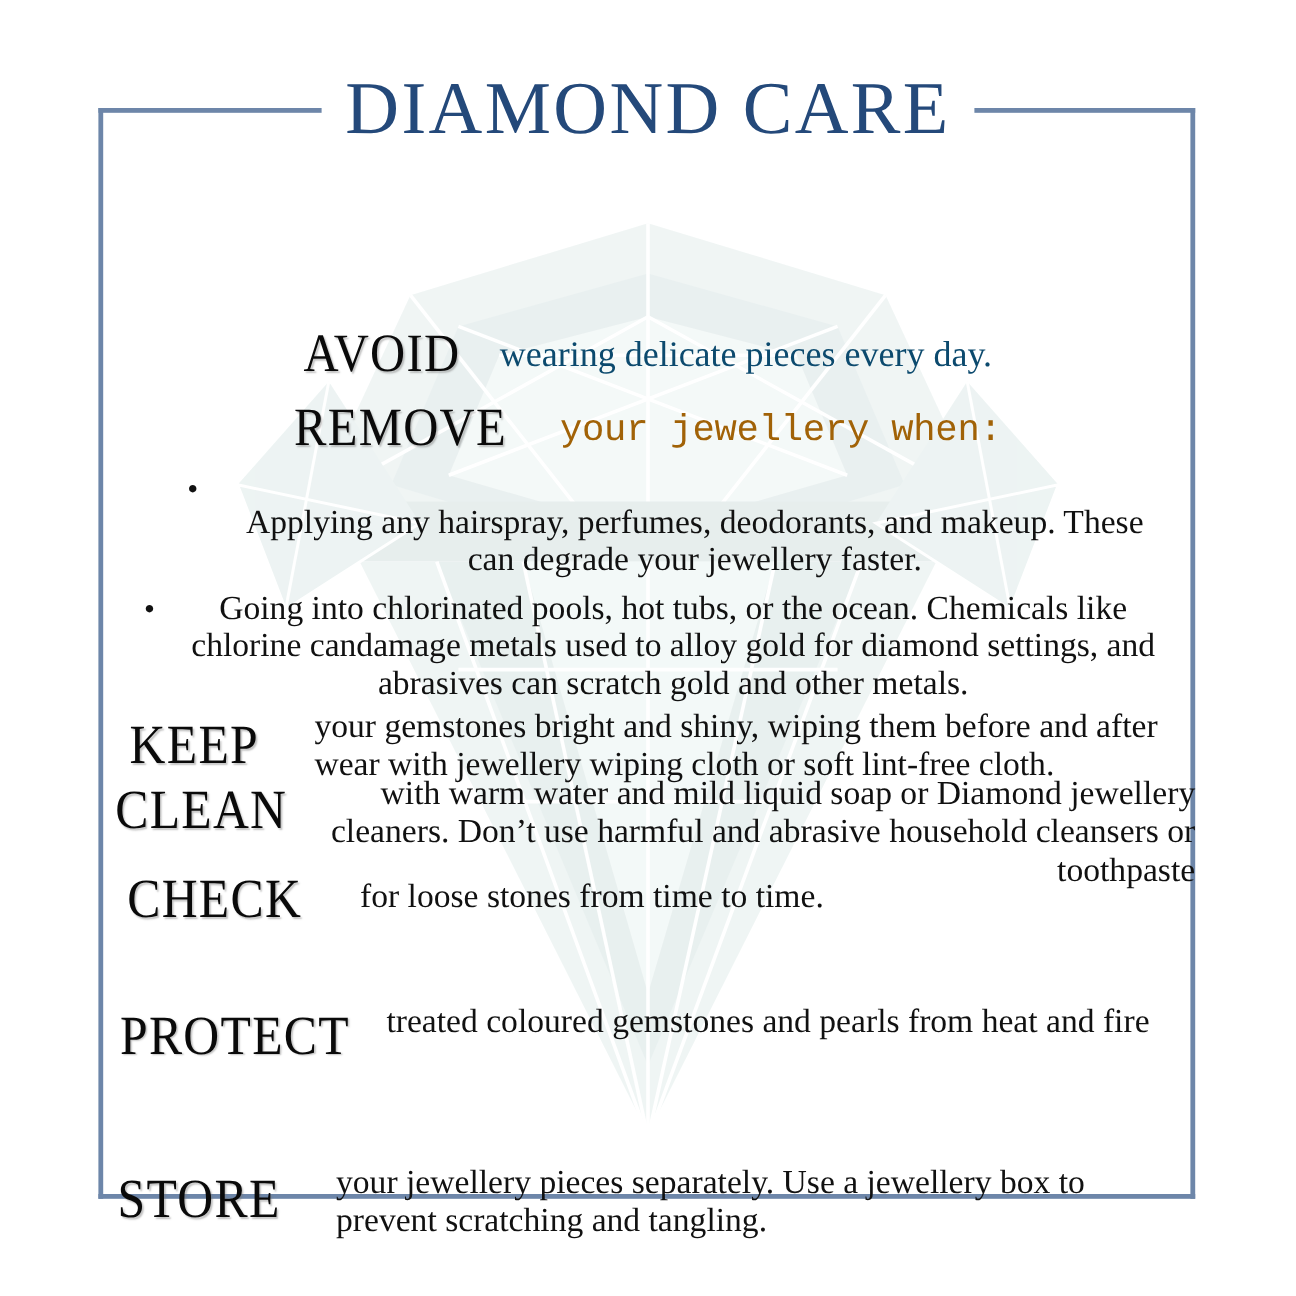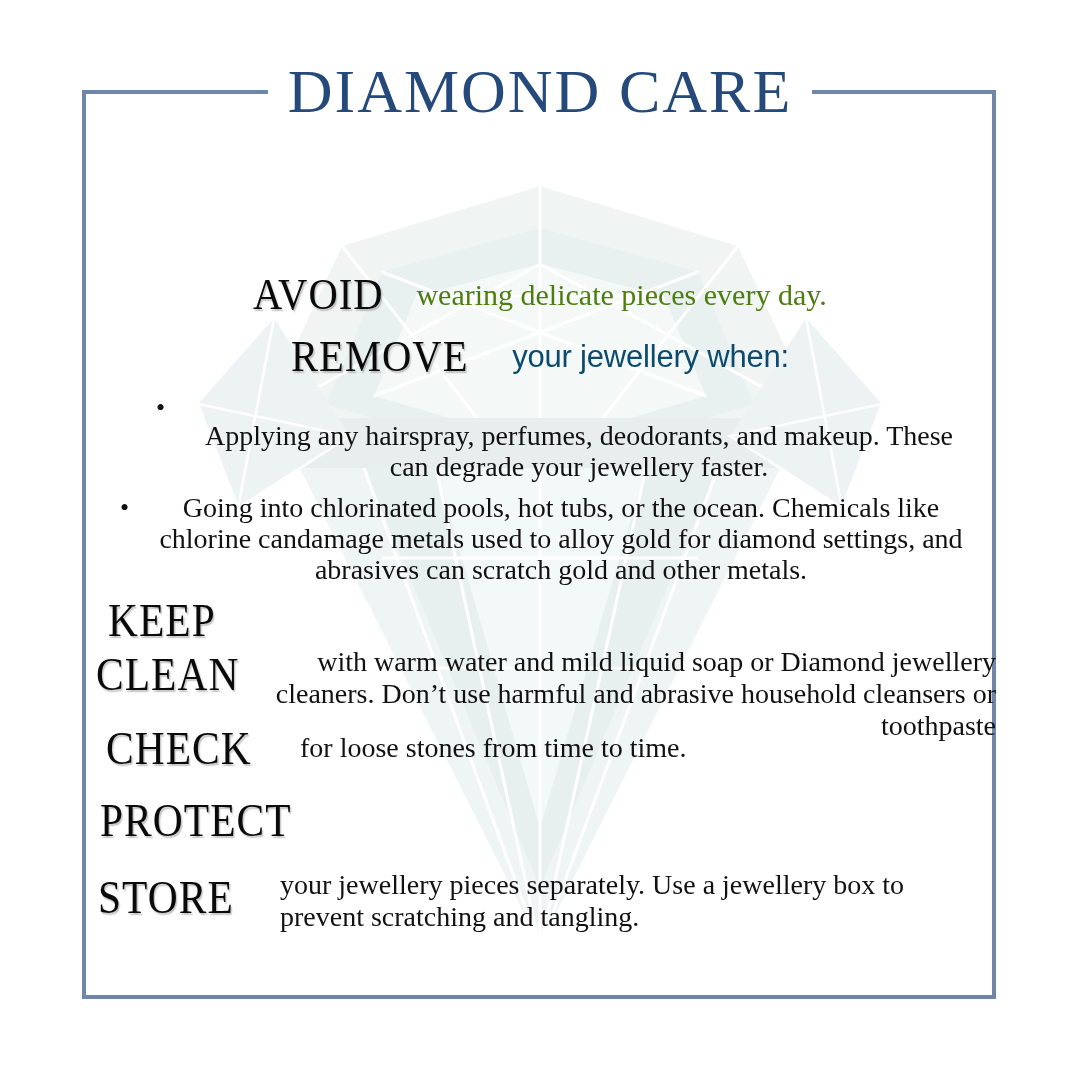--- a/index.html
+++ b/index.html
@@ -78,33 +78,33 @@
 
   
   #line-avoid {
     position:absolute; left:0; top:268px; width:1080px;
     text-align:center;
     white-space:nowrap;
   }
   #line-avoid .kw { font-size:45px; display:inline-block; vertical-align:-4px; }
   #line-avoid .rest {
     font-family:"Liberation Serif", serif;
-    font-size:30px; color:#4d7c0f; margin-left:14px;
+    font-size:30px; color:#0c4a6e; margin-left:14px;
   }
 
   
   #line-remove {
     position:absolute; left:0; top:330px; width:1080px;
     text-align:center;
     white-space:nowrap;
   }
   #line-remove .kw { font-size:45px; display:inline-block; vertical-align:-4px; }
   #line-remove .rest {
-    font-family:Liberation Sans, sans-serif;
-    font-size:31px; color:#0c4a6e; margin-left:20px;
+    font-family:Liberation Mono, monospace;
+    font-size:31px; color:#a16207; margin-left:20px;
     letter-spacing:-.2px;
   }
 
   
   #bullets { position:absolute; left:120px; top:392px; width:860px; }
   .bullet { display:flex; align-items:flex-start; margin-bottom:10px; }
   .bullet .dot {
     flex:0 0 auto; width:22px;
     font-size:26px; line-height:31px; color:#111; text-align:left;
   }
@@ -132,25 +132,25 @@
   #row-keep    .body  { padding-left:4px; }
 
   #row-clean   { left:96px;  top:646px; width:900px; }
   #row-clean   .label { font-size:46px; width:178px; padding-top:6px; }
   #row-clean   .body  { padding-left:0;text-align:right; }
 
   #row-check   { left:94px;  top:720px; width:900px;margin-left:12px; }
   #row-check   .label { font-size:46px; width:186px; padding-top:6px; }
   #row-check   .body  { padding-left:8px; padding-top:12px; }
 
-  #row-protect { left:100px; top:794px; width:890px; }
+  #row-protect { left:100px; top:836px; width:890px; }
   #row-protect .label { font-size:46px; width:222px; padding-top:4px; }
   #row-protect .body  { padding-left:0; }
 
-  #row-store   { left:98px;  top:869px; width:890px;justify-content:flex-end; }
+  #row-store   { left:98px;  top:970px; width:890px;justify-content:flex-end; }
   #row-store   .label { font-size:46px; width:170px; padding-top:6px; }
   #row-store   .body  { padding-left:12px; }
 </style>
 </head>
 <body>
 
 <div id="page">
 
   <svg id="watermark" viewBox="0 0 724 820" xmlns="http://www.w3.org/2000/svg" aria-hidden="true">
     <g opacity="0.85">
@@ -228,34 +228,36 @@
         <span class="btxt">Applying any hairspray, perfumes, deodorants, and makeup. These can degrade your jewellery faster.</span>
       </div>
       <div class="bullet" id="bullet-2">
         <span class="dot">•</span>
         <span class="btxt">Going into chlorinated pools, hot tubs, or the ocean. Chemicals like chlorine candamage metals used to alloy gold for diamond settings, and abrasives can scratch gold and other metals.</span>
       </div>
     </div>
 
     <div class="row" id="row-keep">
       <span class="label kw">KEEP</span>
+      <span class="body">your gemstones bright and shiny, wiping them before and after wear with jewellery wiping cloth or soft lint-free cloth.</span>
     </div>
 
     <div class="row" id="row-clean">
       <span class="label kw">CLEAN</span>
       <span class="body">with warm water and mild liquid soap or Diamond jewellery cleaners. Don’t use harmful and abrasive household cleansers or toothpaste</span>
     </div>
 
     <div class="row" id="row-check">
       <span class="label kw">CHECK</span>
       <span class="body">for loose stones from time to time.</span>
     </div>
 
     <div class="row" id="row-protect">
       <span class="label kw">PROTECT</span>
+      <span class="body">treated coloured gemstones and pearls from heat and fire</span>
     </div>
 
     <div class="row" id="row-store">
       <span class="label kw">STORE</span>
       <span class="body">your jewellery pieces separately. Use a jewellery box to prevent scratching and tangling.</span>
     </div>
 
   </div>
 </div>
 

